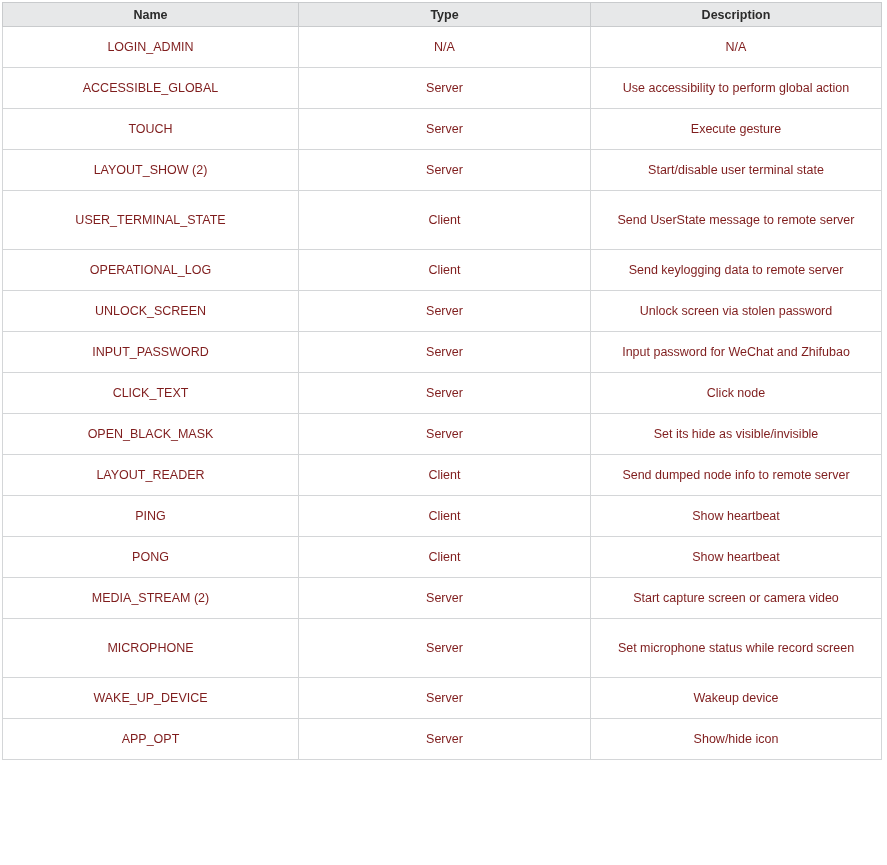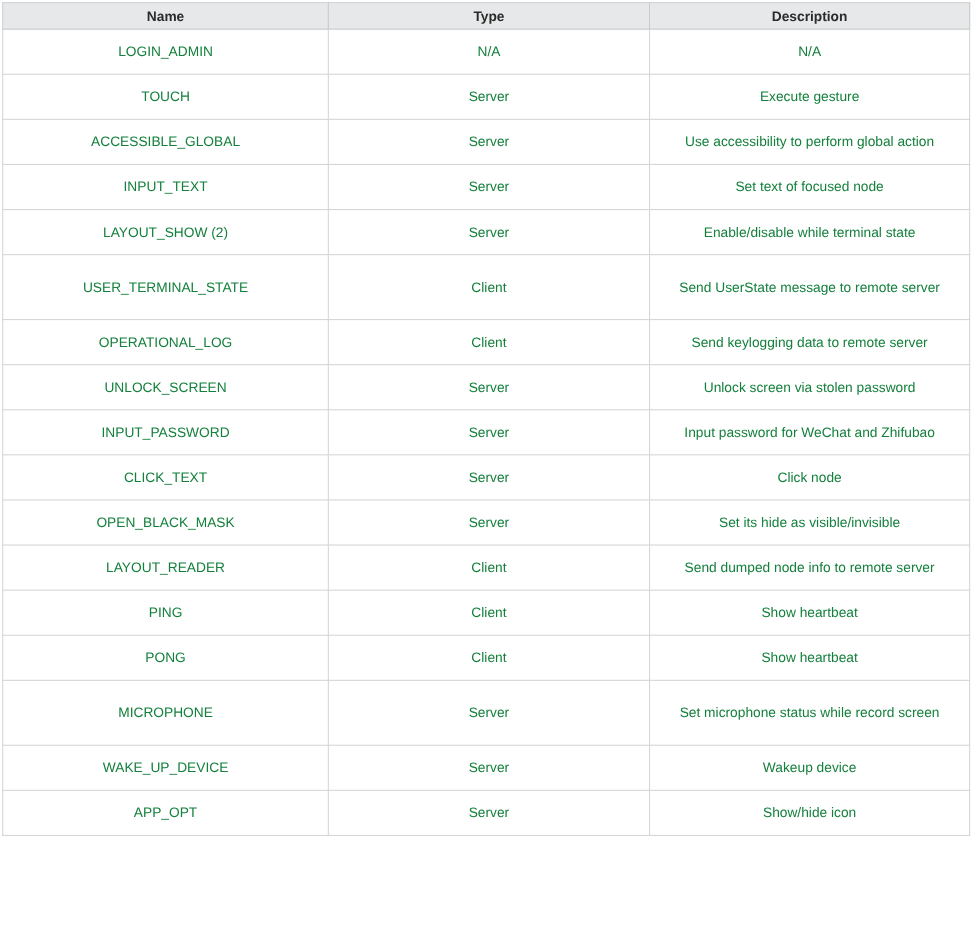--- a/index.html
+++ b/index.html
@@ -40,21 +40,21 @@
     font-size: 12.5px;
     color: #2b2b2b;
     text-align: center;
     vertical-align: middle;
   }
   table.cmd-table tbody td {
     border: 1px solid #d4d6d8;
     padding: 4px 10px;
     text-align: center;
     vertical-align: middle;
-    color: #15803d;
+    color: #7f1d1d;
     font-size: 12.5px;
     line-height: 18px;
     background: #ffffff;
   }
   table.cmd-table tbody tr.row-1 td { height: 32px; }
   table.cmd-table tbody tr.row-2 td { height: 50px; }
 </style>
 </head>
 <body>
 
@@ -72,38 +72,33 @@
         <th>Description</th>
       </tr>
     </thead>
     <tbody id="table-body">
         <tr class="row-1">
           <td>LOGIN_ADMIN</td>
           <td>N/A</td>
           <td>N/A</td>
         </tr>
         <tr class="row-1">
+          <td>ACCESSIBLE_GLOBAL</td>
+          <td>Server</td>
+          <td>Use accessibility to perform global action</td>
+        </tr>
+        <tr class="row-1">
           <td>TOUCH</td>
           <td>Server</td>
           <td>Execute gesture</td>
         </tr>
         <tr class="row-1">
-          <td>ACCESSIBLE_GLOBAL</td>
-          <td>Server</td>
-          <td>Use accessibility to perform global action</td>
-        </tr>
-        <tr class="row-1">
-          <td>INPUT_TEXT</td>
-          <td>Server</td>
-          <td>Set text of focused node</td>
-        </tr>
-        <tr class="row-1">
           <td>LAYOUT_SHOW (2)</td>
           <td>Server</td>
-          <td>Enable/disable while terminal state</td>
+          <td>Start/disable user terminal state</td>
         </tr>
         <tr class="row-2">
           <td>USER_TERMINAL_STATE</td>
           <td>Client</td>
           <td>Send UserState message to remote server</td>
         </tr>
         <tr class="row-1">
           <td>OPERATIONAL_LOG</td>
           <td>Client</td>
           <td>Send keylogging data to remote server</td>
@@ -136,20 +131,25 @@
         <tr class="row-1">
           <td>PING</td>
           <td>Client</td>
           <td>Show heartbeat</td>
         </tr>
         <tr class="row-1">
           <td>PONG</td>
           <td>Client</td>
           <td>Show heartbeat</td>
         </tr>
+        <tr class="row-1">
+          <td>MEDIA_STREAM (2)</td>
+          <td>Server</td>
+          <td>Start capture screen or camera video</td>
+        </tr>
         <tr class="row-2">
           <td>MICROPHONE</td>
           <td>Server</td>
           <td>Set microphone status while record screen</td>
         </tr>
         <tr class="row-1">
           <td>WAKE_UP_DEVICE</td>
           <td>Server</td>
           <td>Wakeup device</td>
         </tr>

